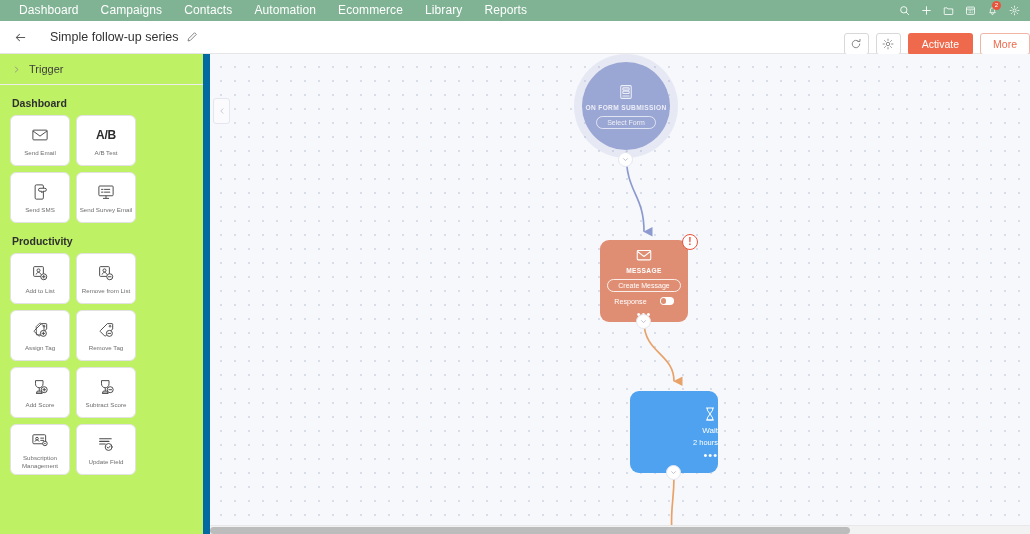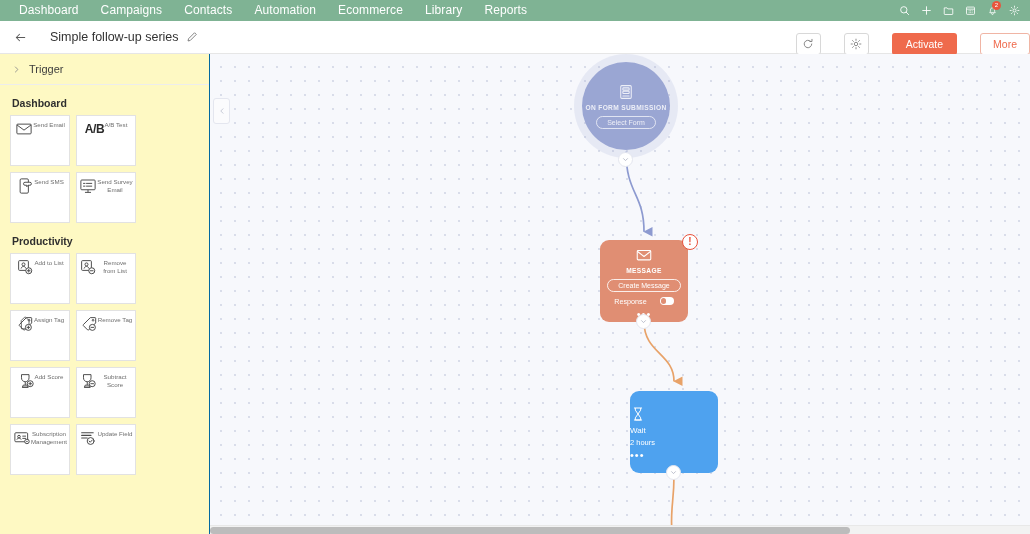--- a/index.html
+++ b/index.html
@@ -35,58 +35,58 @@
   }
 
   
   .subheader {
     height: 33px; flex: 0 0 33px; background: #fff; border-bottom: 1px solid #e6e6e6;
     display: flex; align-items: center; position: relative; padding-left: 10px;
   }
   .back-arrow { width: 20px; height: 20px; display:flex; align-items:center; justify-content:center; color:#5a5a5a; cursor:pointer; }
   .wf-title { font-size: 12.5px; color: #333; margin-left: 20px; white-space: nowrap; }
   .edit-pencil { margin-left: 7px; color: #6b6b6b; display:flex; align-items:center; cursor:pointer; }
-  .sub-right { position: absolute; right: 0px; top: 0; height: 45px; display: flex; align-items: center; gap: 23px; padding-right: 0px; }
+  .sub-right { position: absolute; right: 0px; top: 0; height: 45px; display: flex; align-items: center; gap: 7px; padding-right: 0px; }
   .icon-btn {
     width: 25px; height: 22px; border: 1px solid #d8d8d8; border-radius: 3px; background: #fff;
     display: flex; align-items: center; justify-content: center; color: #7a7a7a; cursor: pointer;
   }
   .btn-activate {
     background: #ef6a4c; color: #fff; border: none; border-radius: 3px;
     font-size: 10.5px; height: 22px; padding: 0 14px; cursor: pointer;
     font-family: "Liberation Sans", sans-serif;
   }
   .btn-more {
     background: #fff; color: #ef6a4c; border: 1px solid #f0b5a5; border-radius: 3px;
     font-size: 10.5px; height: 22px; padding: 0 12px; cursor: pointer;
     font-family: "Liberation Sans", sans-serif; white-space: nowrap;
   }
 
   
   .body { flex: 1; display: flex; min-height: 0; position: relative; }
 
   
   .sidebar {
-    width: 210px; flex: 0 0 210px; background: #fef9c3; border-right: 1px solid #0369a1;
+    width: 210px; flex: 0 0 210px; background: #bef264; border-right: 7px solid #0369a1;
     overflow: hidden; position: relative;
   }
   .section-row {
     height: 31px; display: flex; align-items: center; padding: 0 12px;
     border-bottom: 1px solid #ededed; cursor: pointer;
   }
   .chev { width: 14px; color: #8a8a8a; display:flex; align-items:center; }
   .section-label { font-size: 11px; color: #3d3d3d; margin-left: 3px; }
   .group-title {
     font-size: 10.5px; font-weight: bold; color: #2f2f2f;
     padding: 12px 12px 6px 12px;
   }
   .tiles { display: flex; flex-wrap: wrap; gap: 6px; padding: 0 10px; }
   .tile {
-    width: 60px; height: 51px; border: 1px solid #e2e2e2; border-radius: 0;
-    background: #fff; display: flex; align-items: flex-start;
+    width: 60px; height: 51px; border: 1px solid #e2e2e2; border-radius: 6px;
+    background: #fff; display: flex; flex-direction: column; align-items: center;
     justify-content: center; cursor: pointer; padding: 2px;
   }
   .tile-ico { color: #4a4a4a; height: 22px; display: flex; align-items: center; justify-content: center; }
   .tile-ico .ab { font-size: 12px; font-weight: bold; color: #2b2b2b; letter-spacing: -.3px; }
   .tile-label {
     font-size: 6.2px; color: #6e6e6e; text-align: center; line-height: 7.6px;
     margin-top: 3px; max-width: 56px;
   }
 
   
@@ -140,21 +140,21 @@
     width: 14px; height: 8px; border-radius: 4px; background: #fff; position: relative; cursor: pointer;
   }
   .toggle::after {
     content: ""; position: absolute; width: 5.5px; height: 5.5px; border-radius: 50%;
     background: #e08e73; left: 1.3px; top: 1.3px;
   }
   .dots { margin-top: 5px; color: #ffffff; font-size: 11px; letter-spacing: 1px; line-height: 6px; cursor: pointer; }
 
   .wait-node {
     width: 88px; height: 82px; border-radius: 9px; background: #4ea2ef;
-    display: flex; flex-direction: column; align-items: flex-start; justify-content: center;
+    display: flex; flex-direction: column; align-items: flex-end; justify-content: center;
     cursor: pointer;
   }
   .wait-title { font-size: 8px; color: #fff; margin-top: 4px; }
   .wait-sub { font-size: 7.5px; color: #fff; margin-top: 3px; }
 
   .down-chev {
     position: absolute; width: 15px; height: 15px; border-radius: 50%; background: #ffffff;
     border: 1px solid #e4e6ef; display: flex; align-items: center; justify-content: center;
     color: #b3b7c6; cursor: pointer; z-index: 8;
   }

